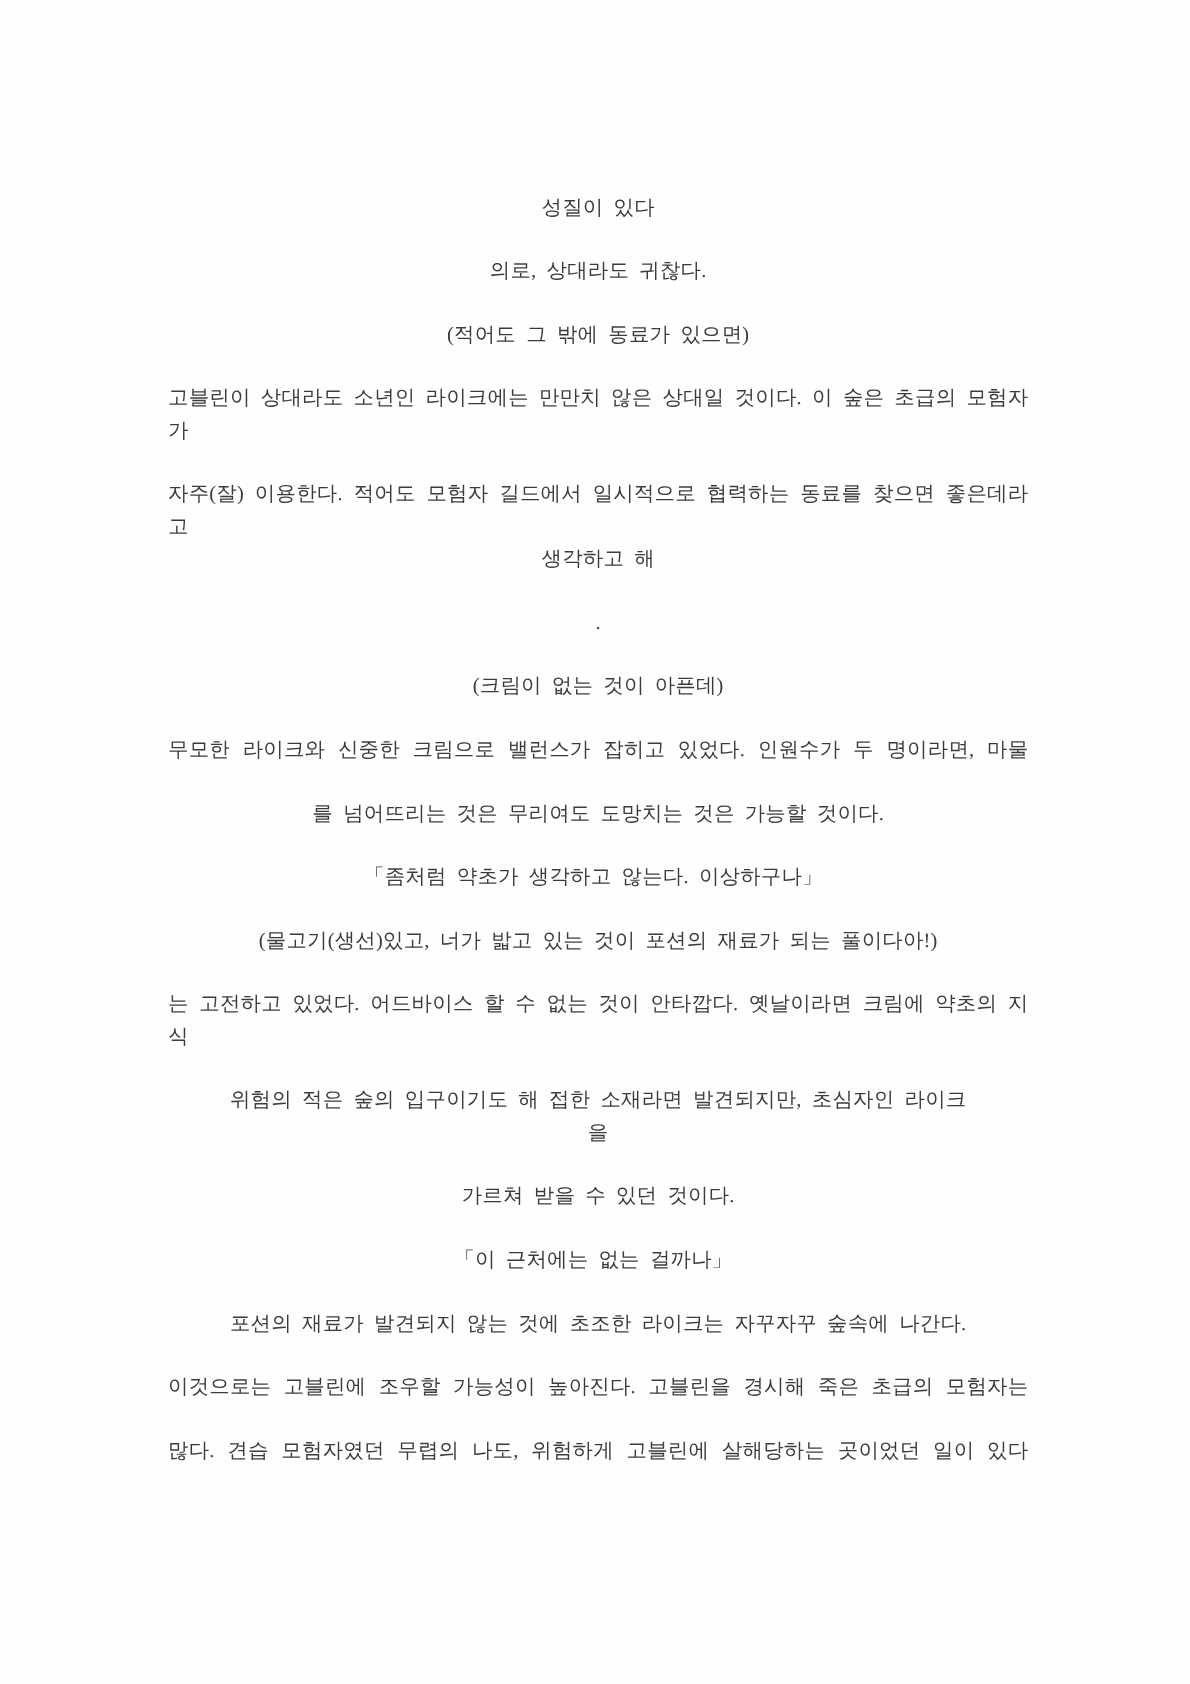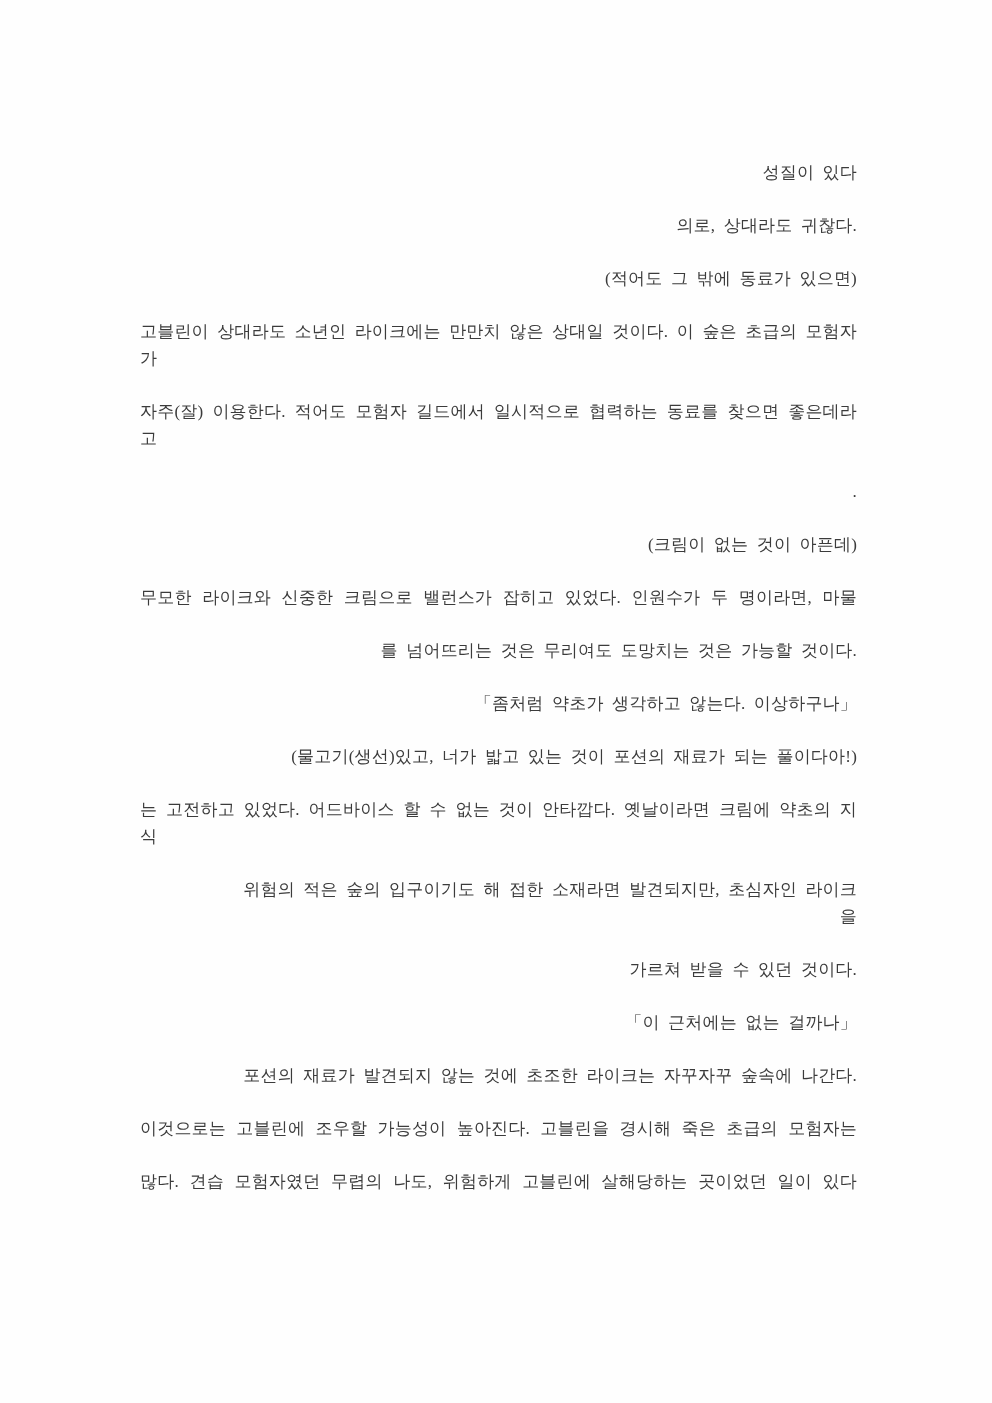--- a/index.html
+++ b/index.html
@@ -21,40 +21,41 @@
     left: 140px;
     top: 159px;
     width: 717px;
   }
   .line {
     font-size: 17px;
     line-height: 27px;
     word-spacing: 4px;
     letter-spacing: 0.2px;
     margin-top: 26px;
-    text-align: right;
+    text-align: center;
   }
   .line:first-child { margin-top: 0; }
   .line.cont { margin-top: 0; }
   .line.justify {
     text-align: justify;
     text-align-last: justify;
   }
   .line.hang { margin-left: -8px; }
 </style>
 </head>
 <body>
 
 <div class="page">
   <div class="textcol">
       <div class="line">성질이 있다</div>
       <div class="line">의로, 상대라도 귀찮다.</div>
       <div class="line">(적어도 그 밖에 동료가 있으면)</div>
       <div class="line justify">고블린이 상대라도 소년인 라이크에는 만만치 않은 상대일 것이다. 이 숲은 초급의 모험자가</div>
       <div class="line justify">자주(잘) 이용한다. 적어도 모험자 길드에서 일시적으로 협력하는 동료를 찾으면 좋은데라고</div>
+      <div class="line cont">생각하고 해</div>
       <div class="line">.</div>
       <div class="line">(크림이 없는 것이 아픈데)</div>
       <div class="line justify">무모한 라이크와 신중한 크림으로 밸런스가 잡히고 있었다. 인원수가 두 명이라면, 마물</div>
       <div class="line">를 넘어뜨리는 것은 무리여도 도망치는 것은 가능할 것이다.</div>
       <div class="line hang">「좀처럼 약초가 생각하고 않는다. 이상하구나」</div>
       <div class="line">(물고기(생선)있고, 너가 밟고 있는 것이 포션의 재료가 되는 풀이다아!)</div>
       <div class="line justify">는 고전하고 있었다. 어드바이스 할 수 없는 것이 안타깝다. 옛날이라면 크림에 약초의 지식</div>
       <div class="line">위험의 적은 숲의 입구이기도 해 접한 소재라면 발견되지만, 초심자인 라이크</div>
       <div class="line cont">을</div>
       <div class="line">가르쳐 받을 수 있던 것이다.</div>

